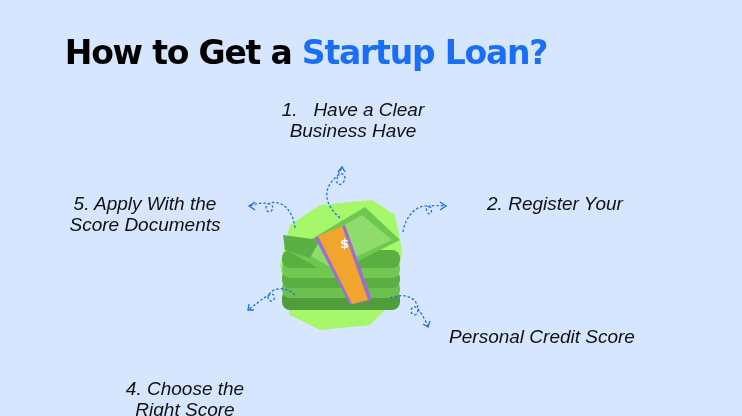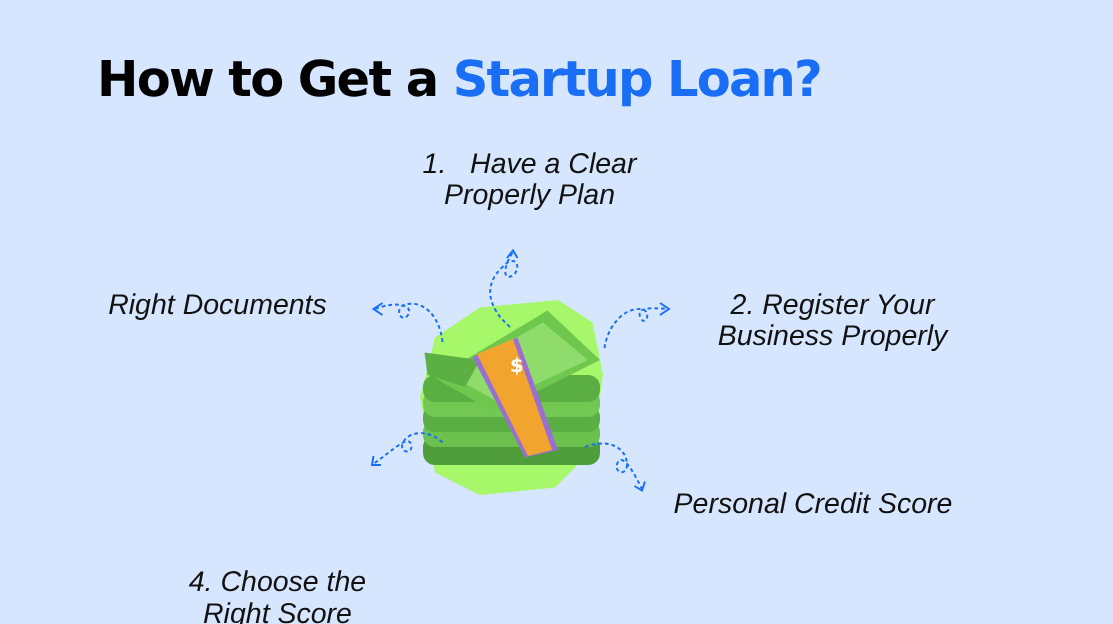--- a/index.html
+++ b/index.html
@@ -52,28 +52,28 @@
     <path d="M338,172 L342,167 L345,172"></path>
     <path d="M255,202 L249,206 L255,210"></path>
     <path d="M440,202 L446,206 L440,210"></path>
     <path d="M249,304 L248,310 L254,310"></path>
     <path d="M423,324 L428,327 L430,321"></path>
   </g>
 </svg>
 
 <div class="step s1">
   <div style="white-space:pre">1.   Have a Clear</div>
-  <div>Properly Plan</div>
+  <div>Business Have</div>
 </div>
 <div class="step s2">
   <div>2. Register Your</div>
-  <div>Business Properly</div>
 </div>
 <div class="step s3">
   <div>Personal Credit Score</div>
 </div>
 <div class="step s4">
   <div>4. Choose the</div>
   <div>Right Score</div>
 </div>
 <div class="step s5">
-  <div>Right Documents</div>
+  <div>5. Apply With the</div>
+  <div>Score Documents</div>
 </div>
 
 </body></html>

